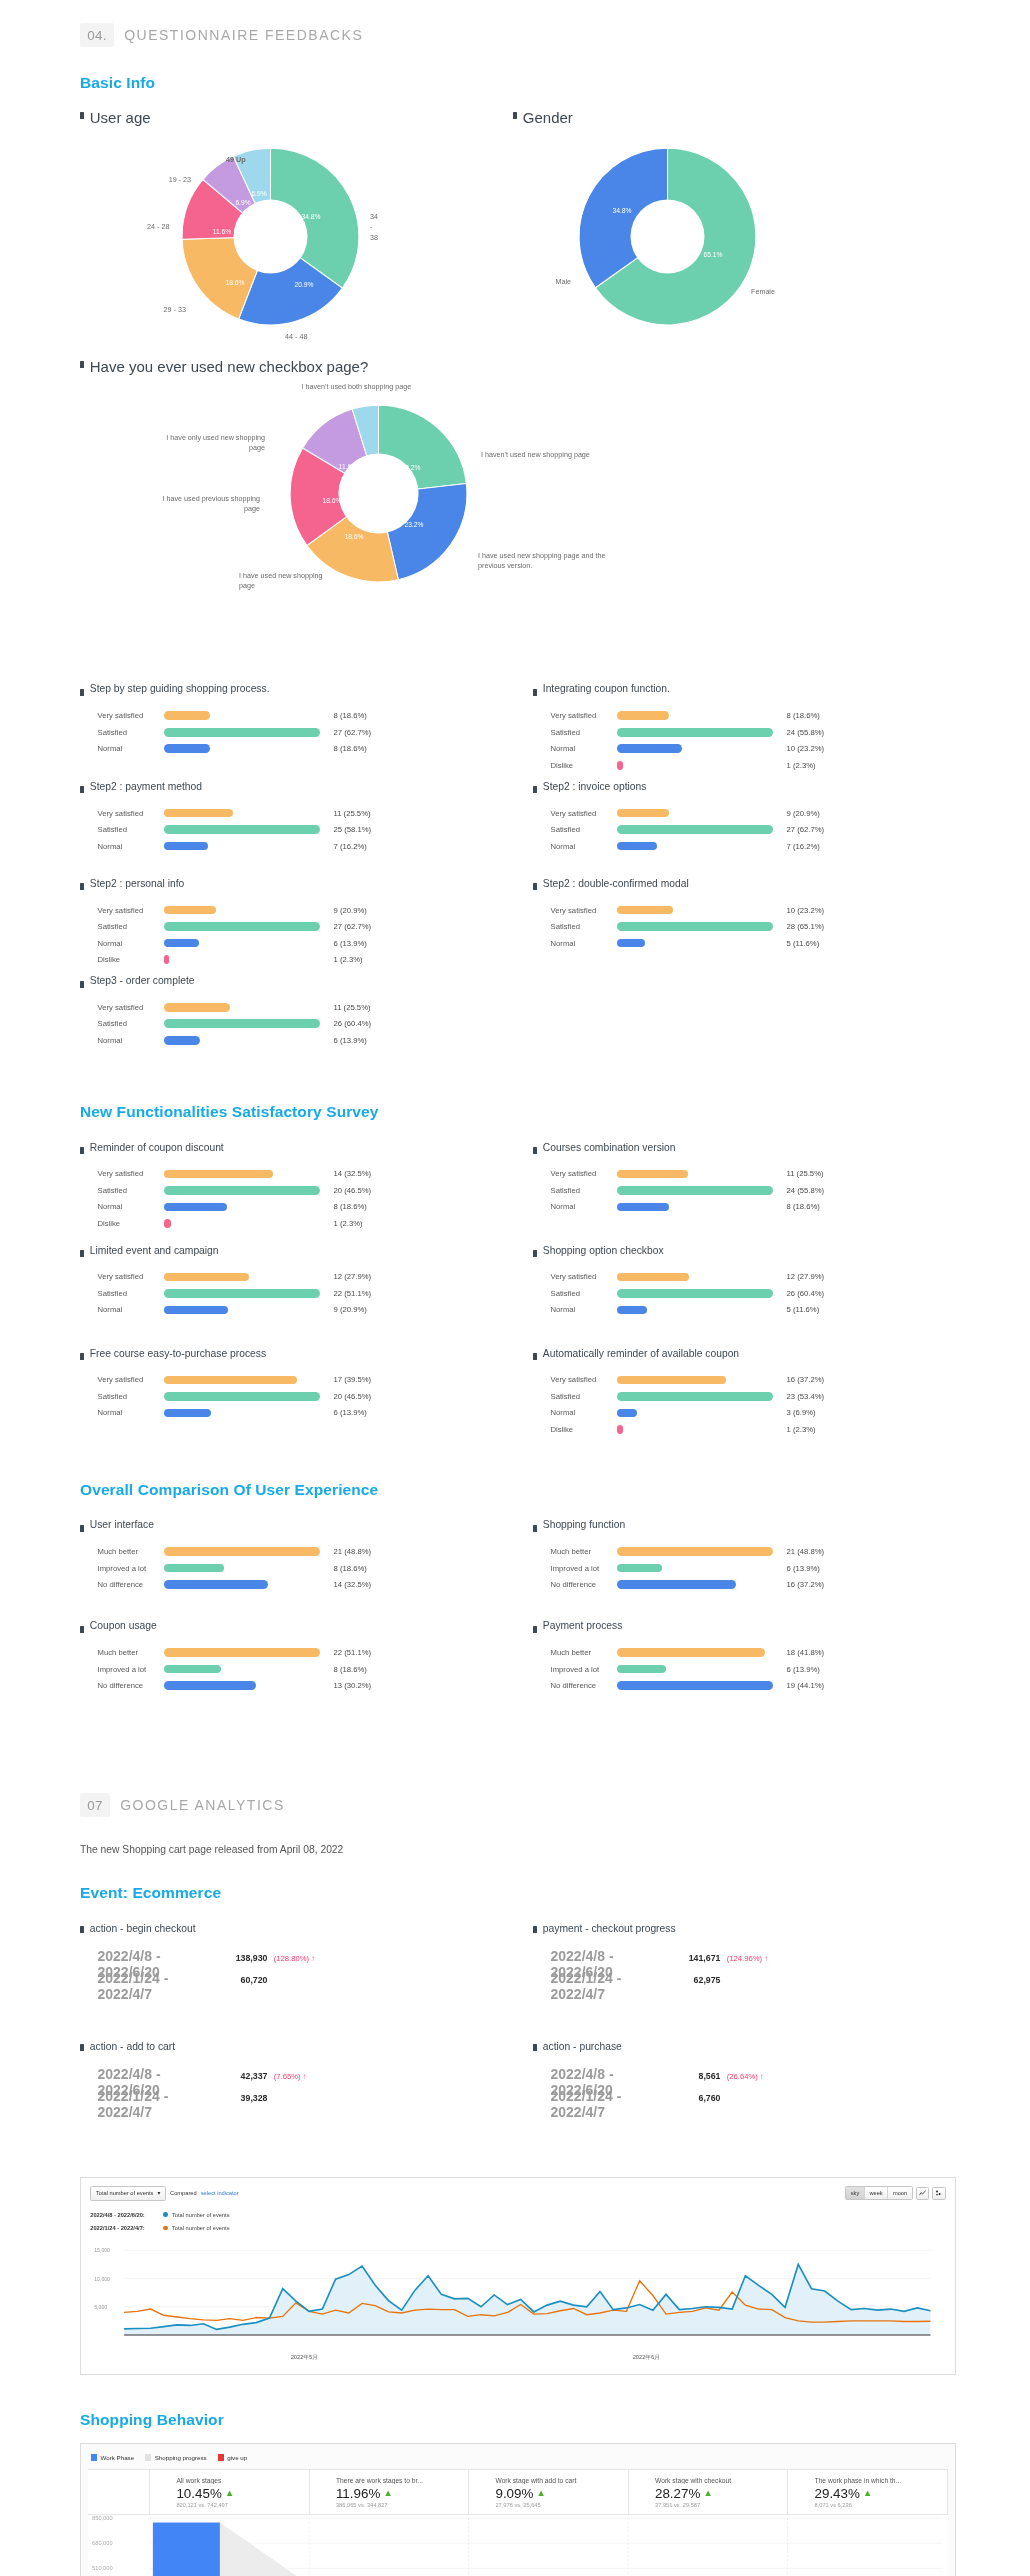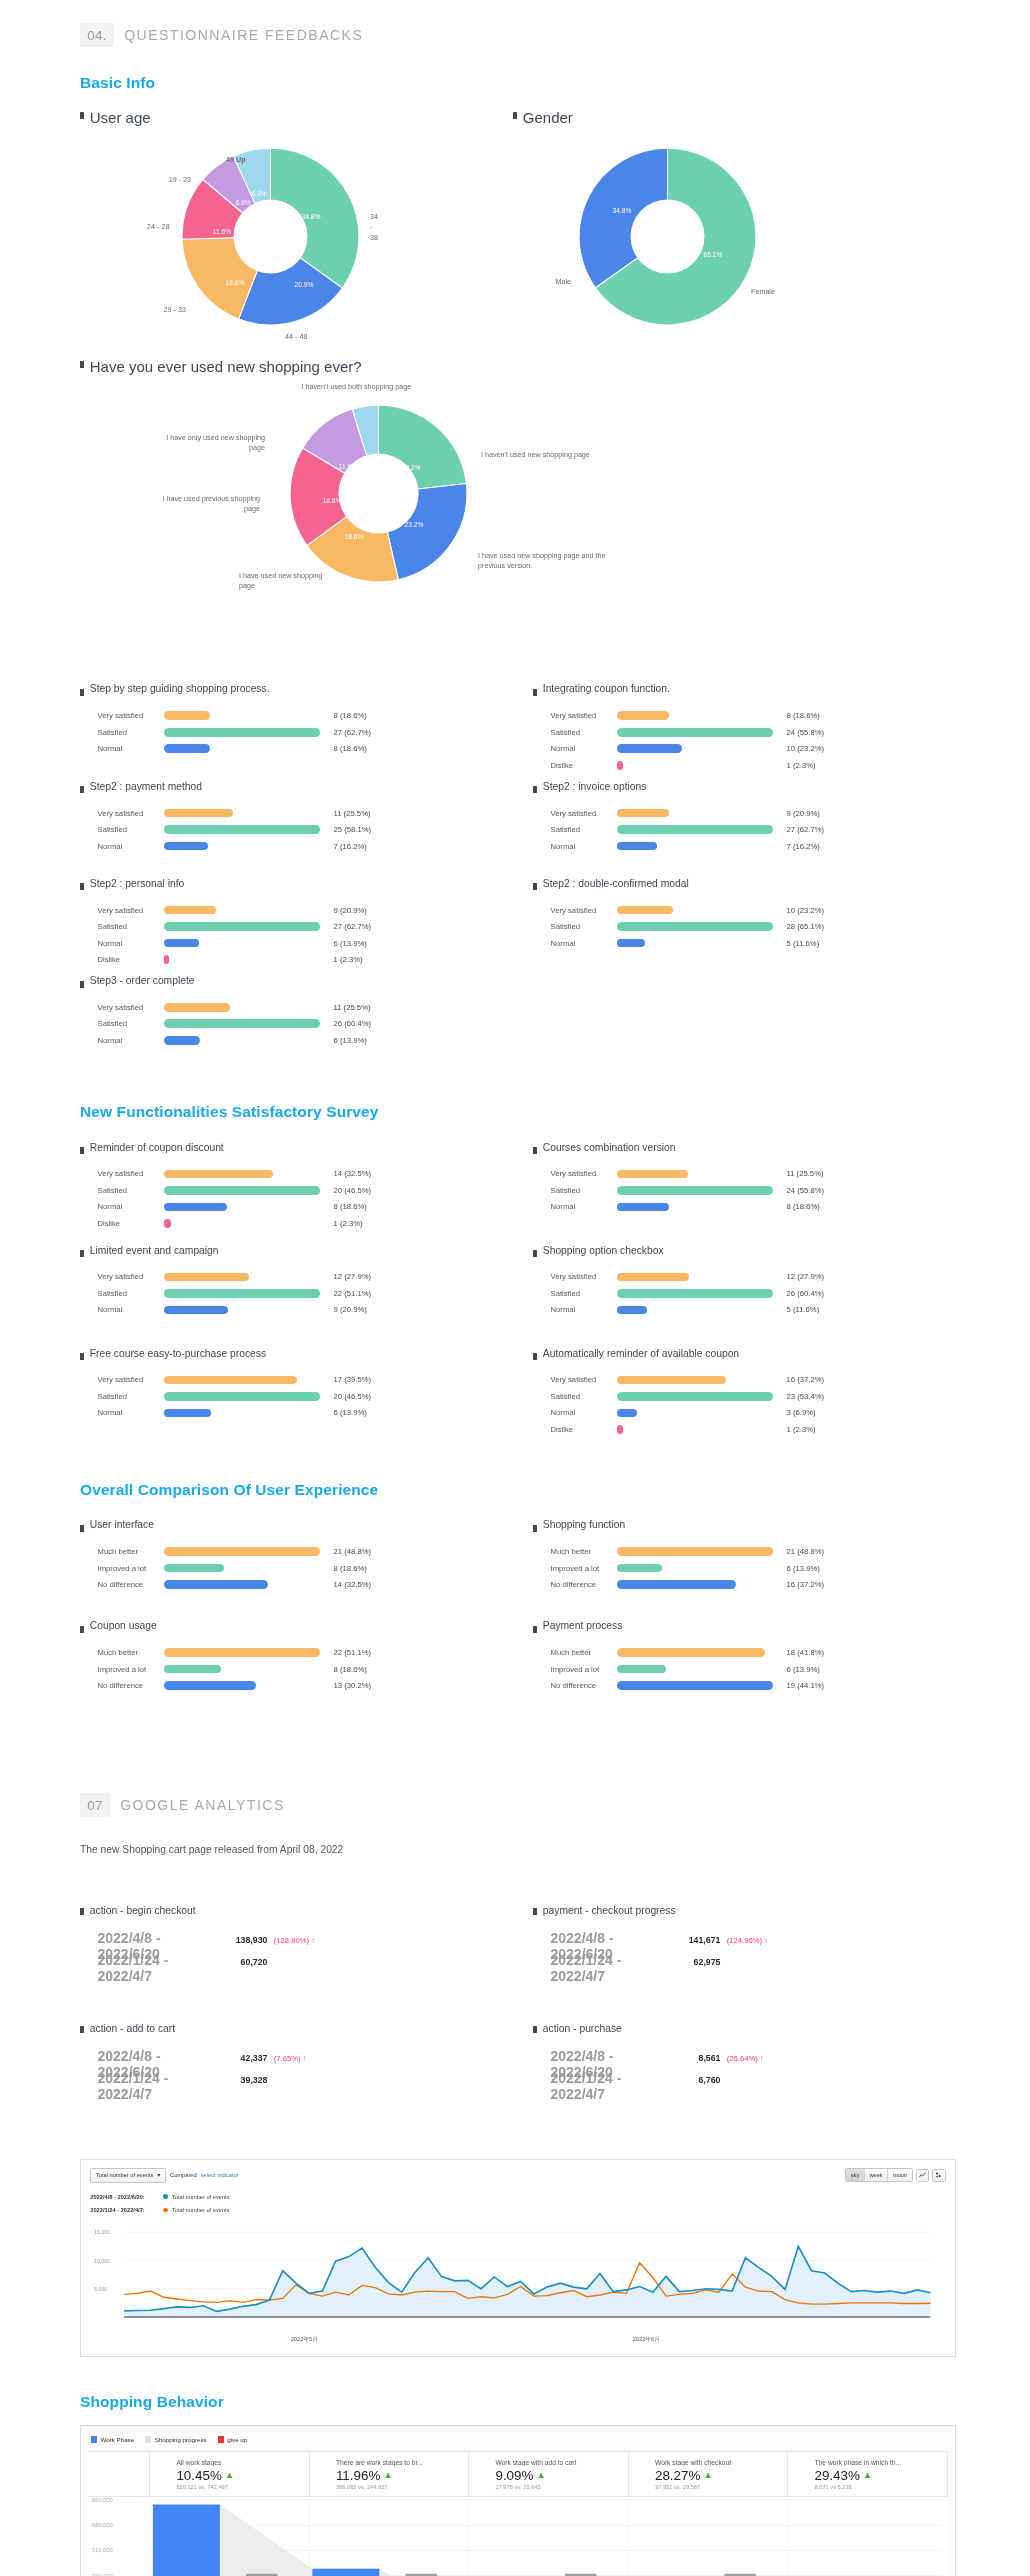--- a/index.html
+++ b/index.html
@@ -183,21 +183,21 @@
         <span class="out-lbl" style="left:-19.6px; top:133px;">Male</span>
       </div>
     </div>
   </div>
 
   <div style="height:29px"></div>
   <div class="donut-row">
     <div class="donut-block">
       <div class="bullet">
         <span class="sq"></span>
-        <span class="lbl">Have you ever used new shopping ever?</span>
+        <span class="lbl">Have you ever used new checkbox page?</span>
       </div>
       <div class="donut-wrap" style="margin:24px 0 0 206px; width:185px; height:185px;">
         <svg width="185" height="185" viewBox="0 0 360 360">
           <g id="un-slices">
               <path d="M 180 180 L 180 8 A 172 172 0 0 1 350.9011454094415 160.58870180176118 Z" fill="#6ccfae" stroke="#fff" stroke-width="2"></path>
               <path d="M 180 180 L 350.9011454094415 160.58870180176118 A 172 172 0 0 1 218.57457088329352 347.6186221192913 Z" fill="#4a86e8" stroke="#fff" stroke-width="2"></path>
               <path d="M 180 180 L 218.57457088329352 347.6186221192913 A 172 172 0 0 1 40.84907696750895 281.0990633943053 Z" fill="#f7b964" stroke="#fff" stroke-width="2"></path>
               <path d="M 180 180 L 40.84907696750895 281.0990633943053 A 172 172 0 0 1 32.5054151346919 91.51640018958076 Z" fill="#f4648e" stroke="#fff" stroke-width="2"></path>
               <path d="M 180 180 L 32.5054151346919 91.51640018958076 A 172 172 0 0 1 128.90884796875014 15.763298303577386 Z" fill="#c49ae0" stroke="#fff" stroke-width="2"></path>
               <path d="M 180 180 L 128.90884796875014 15.763298303577386 A 172 172 0 0 1 180.0000000000001 8 Z" fill="#9ed8ec" stroke="#fff" stroke-width="2"></path>
@@ -792,20 +792,21 @@
   <div style="height:72px"></div>
   <div class="chapter" style="padding-top:0;">
     <span class="num">07</span>
     <span class="ttl">GOOGLE ANALYTICS</span>
   </div>
 
   <div style="height:27px"></div>
   <div class="ga-line">The new Shopping cart page released from April 08, 2022</div>
 
   <div style="height:29px"></div>
+  <h2 class="blue-head">Event: Ecommerce</h2>
 
   <div class="survey-grid" id="grid-metrics" style="margin-top:20.6px;">
       <div class="survey-col" style="min-height:118px;">
     <div class="metric-block">
       <div class="bullet small">
         <span class="sq"></span>
         <span class="lbl">action - begin checkout</span>
       </div>
       <div class="metric-rows">
             <div class="metric-row">

